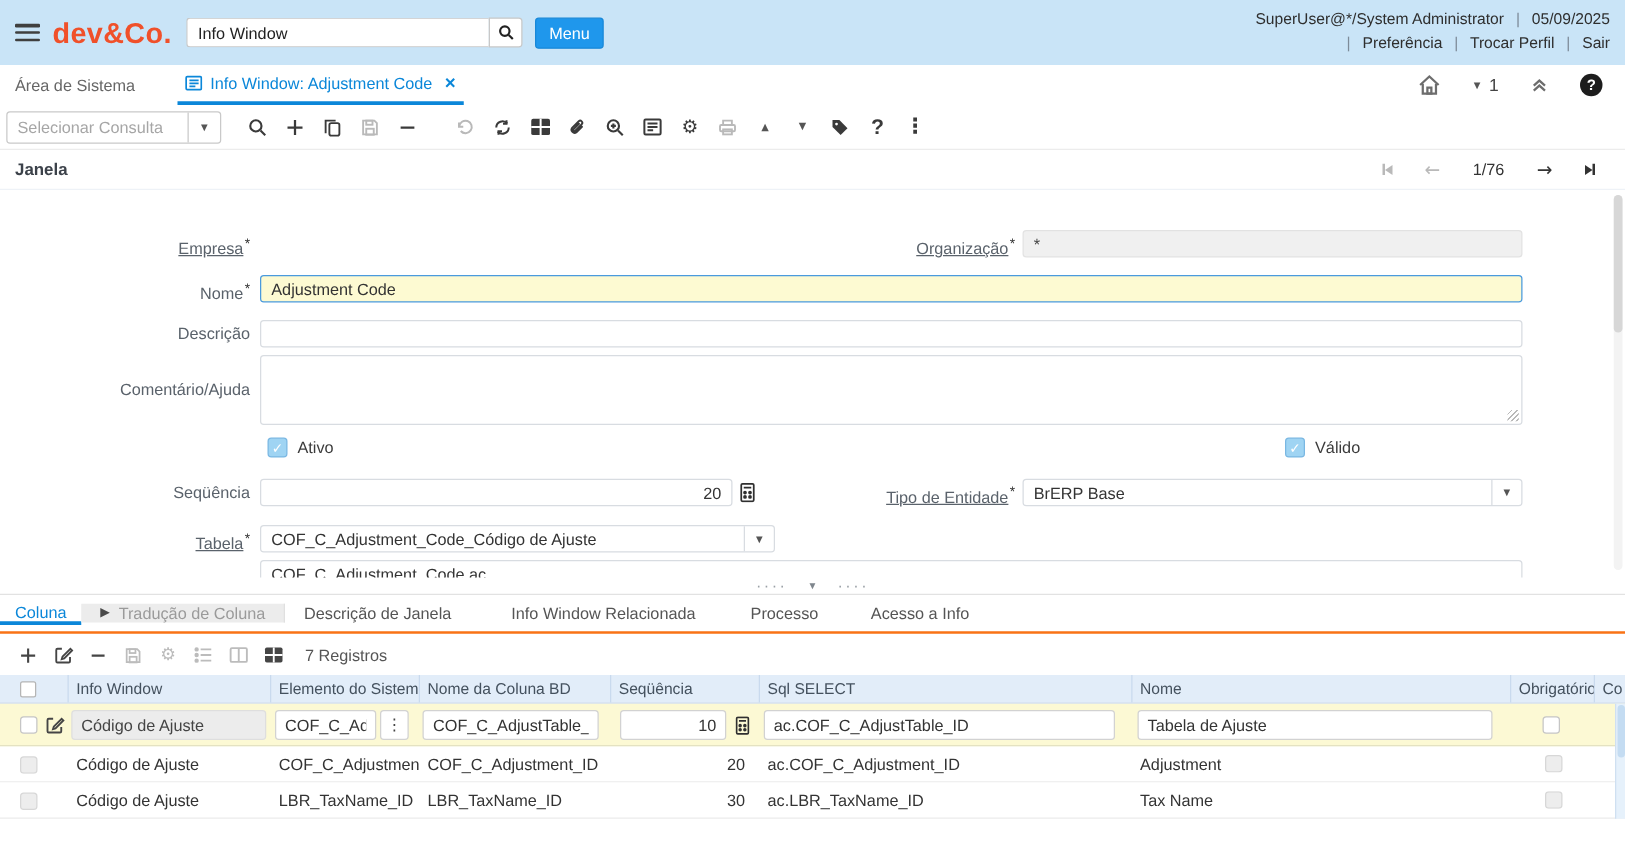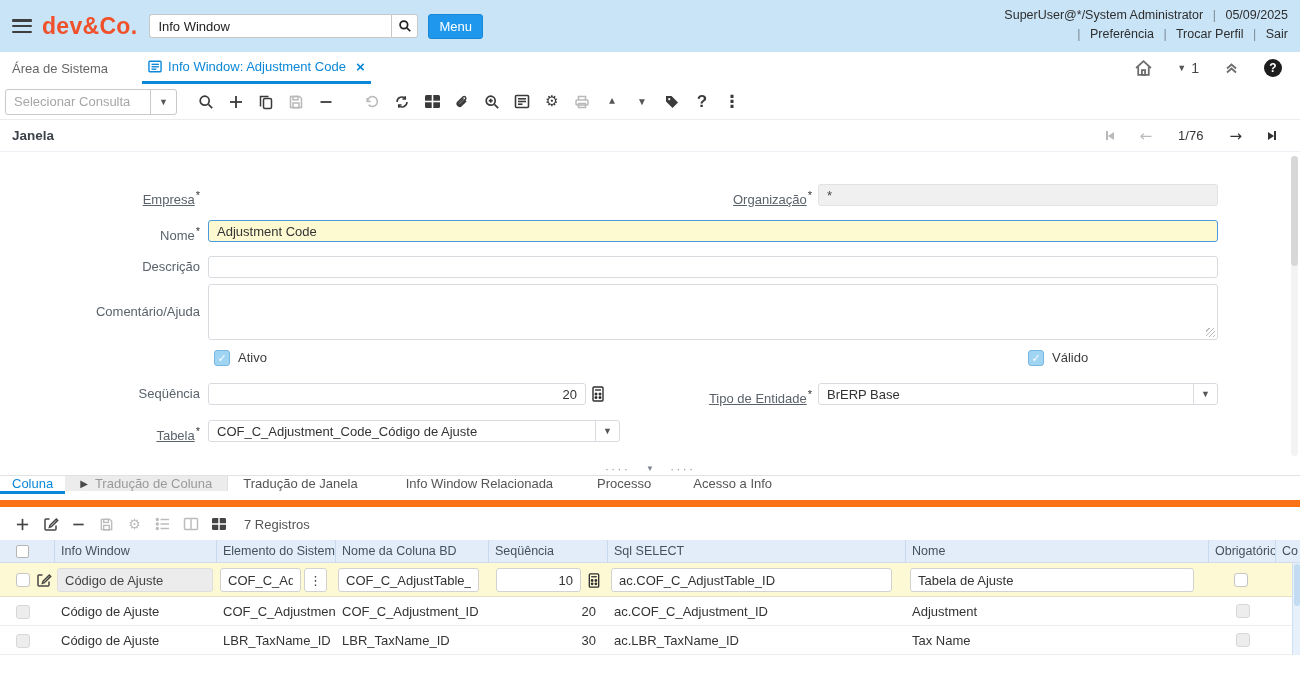--- a/index.html
+++ b/index.html
@@ -81,21 +81,21 @@
   .calcicon{position:absolute;color:#2f2f2f;}
   .formscroll{position:absolute;right:2px;top:4px;width:7px;height:300px;background:#f3f3f3;border-radius:4px;}
   .formscroll .thumb{position:absolute;top:0;left:0;width:7px;height:110px;background:#d7d7d7;border-radius:4px;}
 
   
   .splitter{position:absolute;top:462px;left:0;right:0;height:13px;display:flex;align-items:center;justify-content:center;gap:16px;color:#9aa0a6;cursor:row-resize;}
   .splitter .dots{letter-spacing:2px;font-size:13px;line-height:6px;}
   .splitter .c{font-size:8px;color:#7f868d;}
 
   
-  .dtabs{position:absolute;top:475px;left:0;right:0;height:32px;background:#fff;border-top:1px solid #e2e2e2;border-bottom:7px solid #f97316;display:flex;align-items:flex-start;box-sizing:border-box;}
+  .dtabs{position:absolute;top:475px;left:0;right:0;height:32px;background:#fff;border-top:1px solid #e2e2e2;border-bottom:2px solid #f97316;display:flex;align-items:center;box-sizing:border-box;}
   .dtab{display:flex;align-items:center;padding:0 15px;color:#555;cursor:pointer;white-space:nowrap;}
   .dtab.active{color:#0b87d9;border-bottom:3px solid #0b87d9;box-sizing:border-box;padding:0 12px;}
   .dtab.shaded{background:#ececec;color:#9a9a9a;gap:7px;border-right:1px solid #e0e0e0;}
   .dtab .play{color:#4a4a4a;font-size:10px;}
 
   
   .dtoolbar{position:absolute;top:508px;left:0;right:0;height:32px;display:flex;align-items:center;}
   .dti{width:27px;display:flex;align-items:center;justify-content:center;color:#454545;cursor:pointer;margin-left:1px;}
   .dti:first-child{margin-left:9px;}
   .dti.dis{color:#bcbcbc;cursor:default;}
@@ -371,39 +371,40 @@
     </div>
 
     <div class="flabel" style="top:268px;left:0;"><span class="lnk">Tabela</span><sup>*</sup></div>
     <div class="selbox" style="top:268px;left:208px;width:412px;">
       <span class="val">COF_C_Adjustment_Code_Código de Ajuste</span>
       <span class="car">
           <span class="caret-down">▼</span>
         </span>
     </div>
 
+    <input class="fld" style="top: 296px; left: 208px; width: 1010px;" value="COF_C_Adjustment_Code ac">
 
     <div class="formscroll">
         <div class="thumb"></div>
       </div>
   </div>
 
   <div class="splitter">
     <span class="dots">····</span>
     <span class="c">▼</span>
     <span class="dots">····</span>
   </div>
 
   <div class="dtabs">
     <div class="dtab active">Coluna</div>
     <div class="dtab shaded">
       <span class="play">▶</span>
       <span>Tradução de Coluna</span>
     </div>
-    <div class="dtab">Tradução de Janela</div>
+    <div class="dtab">Descrição de Janela</div>
     <div class="dtab" style="margin-left:18px;">Info Window Relacionada</div>
     <div class="dtab" style="margin-left:14px;">Processo</div>
     <div class="dtab" style="margin-left:12px;">Acesso a Info</div>
   </div>
 
   <div class="dtoolbar">
     <div class="dti">
         <svg width="15" height="15" viewBox="0 0 16 16" fill="none" stroke="currentColor" stroke-width="1.8">
           <line x1="8" y1="2" x2="8" y2="14"></line>
           <line x1="2" y1="8" x2="14" y2="8"></line>

